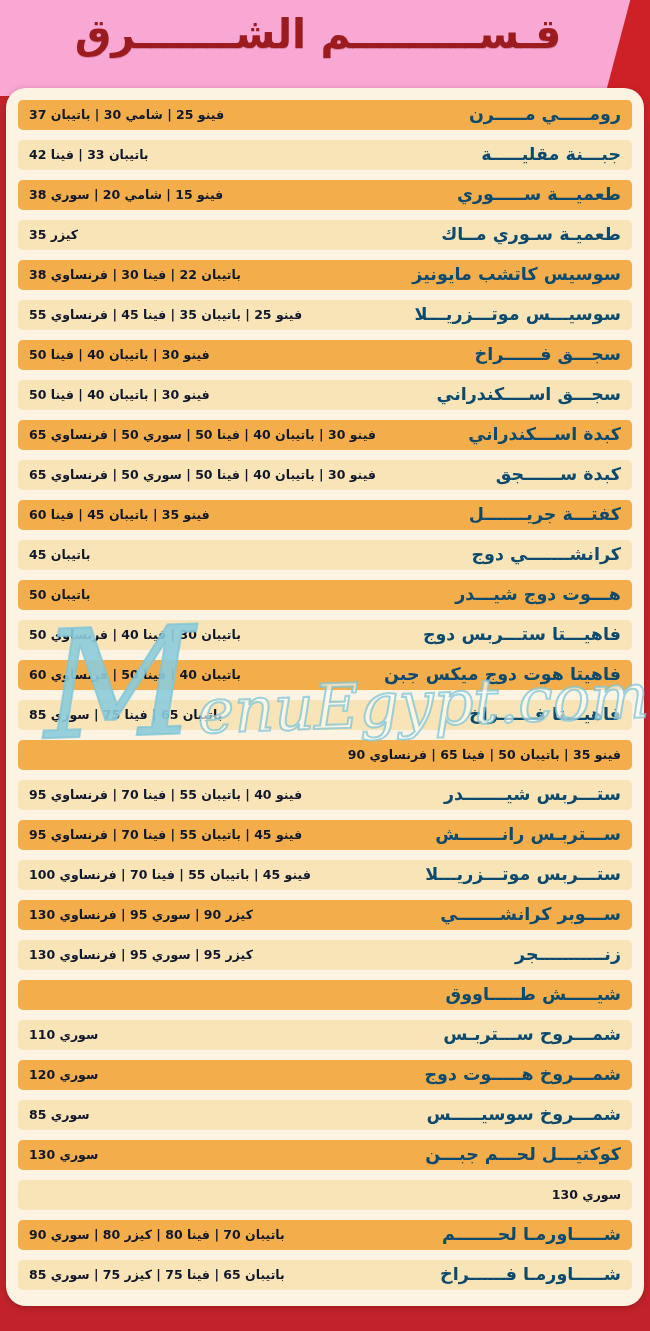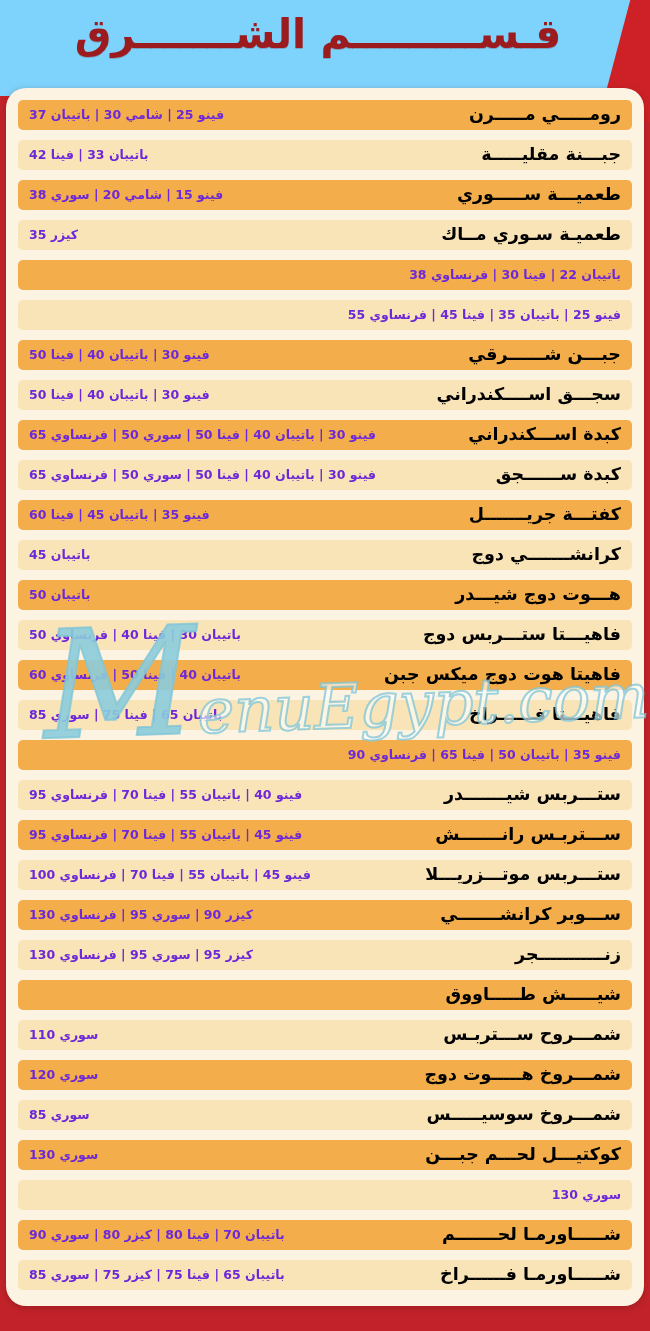--- a/index.html
+++ b/index.html
@@ -4,21 +4,21 @@
 <style>
   html,body{margin:0;padding:0;}
   body{
     width:650px;height:1331px;position:relative;overflow:hidden;
     background:#c2232a;
     font-family:"DejaVu Sans", sans-serif;
   }
   
   .header{
     position:absolute;top:0;left:0;right:0;height:96px;
-    background:#7dd3fc;z-index:1;
+    background:#f9a8d4;z-index:1;
   }
   .header-title{
     position:absolute;top:10px;left:0;right:14px;
     text-align:center;
     font-size:41px;font-weight:bold;color:#9c1b1e;
     white-space:nowrap;letter-spacing:0px;
     text-shadow:0 1px 0 rgba(120,20,20,.25);
   }
   .corner-wedge{
     position:absolute;top:0;right:0;width:52px;height:122px;
@@ -37,25 +37,25 @@
     display:flex;flex-direction:column;gap:10px;
   }
   .row{
     height:30px;flex:0 0 30px;border-radius:5px;
     display:flex;direction:rtl;align-items:center;justify-content:space-between;
     padding:0 11px;box-sizing:border-box;
   }
   .row.dark{background:#f3ae4b;}
   .row.light{background:#f9e4b8;}
   .item-name{
-    font-size:17.5px;font-weight:bold;color:#000000;
+    font-size:17.5px;font-weight:bold;color:#0c4a6e;
     white-space:nowrap;line-height:1;
   }
   .item-prices{
-    font-size:12.5px;font-weight:bold;color:#6d28d9;
+    font-size:12.5px;font-weight:bold;color:#0f172a;
     white-space:nowrap;line-height:1;direction:rtl;
   }
   
   .watermark{
     position:absolute;left:88px;top:588px;width:560px;z-index:4;
     transform:rotate(-2deg);
     font-family:"DejaVu Serif", serif;font-style:italic;
     pointer-events:none;
   }
   .watermark .wm-text{
@@ -93,27 +93,29 @@
   </div>
       <div class="row dark">
     <span class="item-name">طعميـــة ســـــوري</span>
     <span class="item-prices">فينو 15 | شامي 20 | سوري 38</span>
   </div>
       <div class="row light">
     <span class="item-name">طعميـة سـوري مــاك</span>
     <span class="item-prices">كيزر 35</span>
   </div>
       <div class="row dark">
+    <span class="item-name">سوسيس كاتشب مايونيز</span>
     <span class="item-prices">باتيبان 22 | فينا 30 | فرنساوي 38</span>
   </div>
       <div class="row light">
+    <span class="item-name">سوسيـــس موتـــزريـــلا</span>
     <span class="item-prices">فينو 25 | باتيبان 35 | فينا 45 | فرنساوي 55</span>
   </div>
       <div class="row dark">
-    <span class="item-name">جبـــن شــــــرقي</span>
+    <span class="item-name">سجـــق فــــــراخ</span>
     <span class="item-prices">فينو 30 | باتيبان 40 | فينا 50</span>
   </div>
       <div class="row light">
     <span class="item-name">سجـــق اســــكندراني</span>
     <span class="item-prices">فينو 30 | باتيبان 40 | فينا 50</span>
   </div>
       <div class="row dark">
     <span class="item-name">كبدة اســـكندراني</span>
     <span class="item-prices">فينو 30 | باتيبان 40 | فينا 50 | سوري 50 | فرنساوي 65</span>
   </div>

